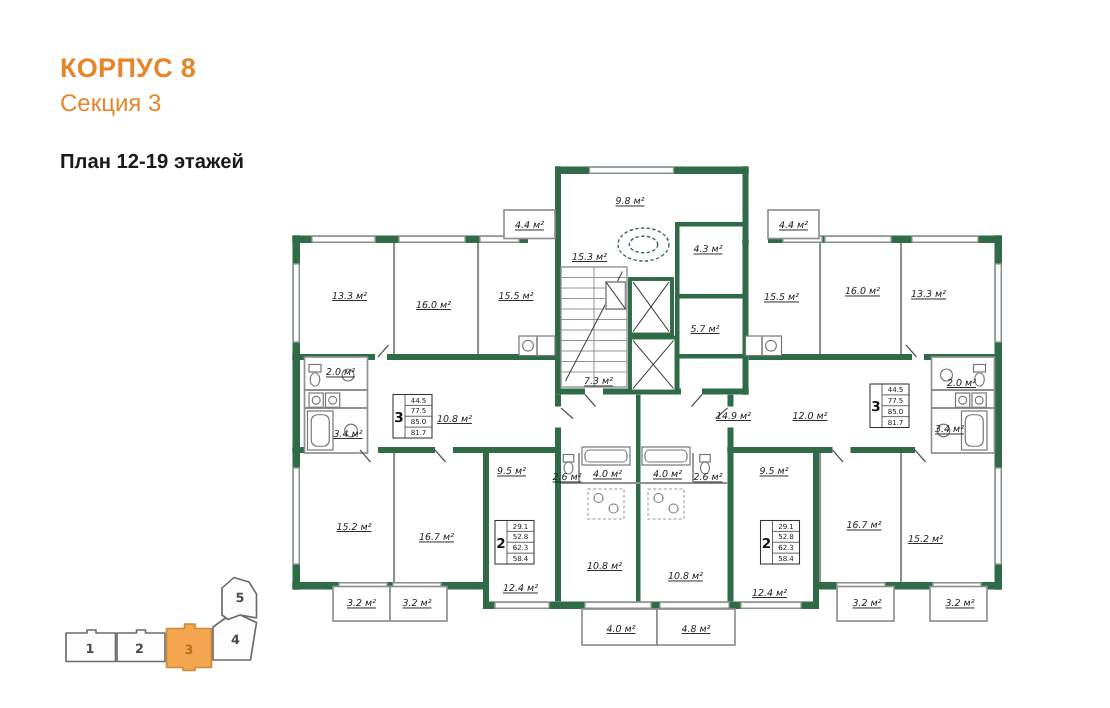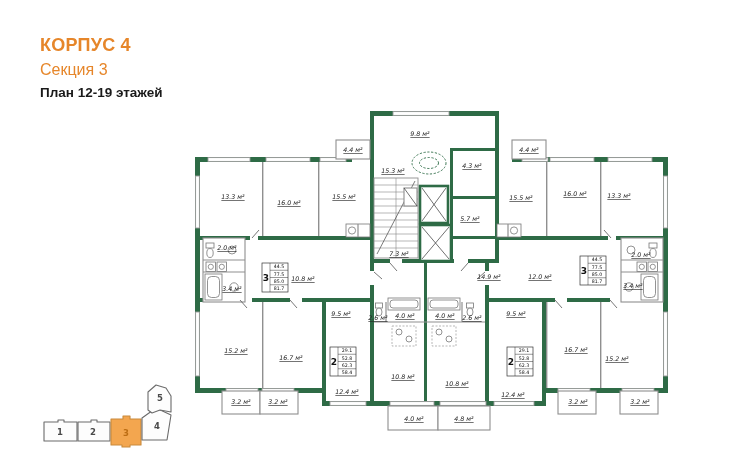--- a/index.html
+++ b/index.html
@@ -1,21 +1,21 @@
 <!DOCTYPE html>
 <html><head>
 <meta charset="utf-8">
 <style>
   html,body{margin:0;padding:0;}
   body{width:740px;height:472px;background:#ffffff;position:relative;overflow:hidden;
        font-family:"Liberation Sans",sans-serif;}
   .titleblock{position:absolute;left:40px;top:34px;line-height:1.25;}
   .t-building{color:#E6862A;font-size:18px;font-weight:700;letter-spacing:.2px;}
   .t-section{color:#E6862A;font-size:16px;font-weight:400;margin-top:3px;}
-  .t-floors{color:#1a1a1a;font-size:13.5px;font-weight:700;margin-top:5px;}
+  .t-floors{color:#1a1a1a;font-size:13.5px;font-weight:700;margin-top:20px;}
   svg{position:absolute;left:0;top:0;}
   .wall{fill:#2E6B46;}
   .thin{stroke:#8f8f8f;stroke-width:1.2;fill:none;}
   .thinf{stroke:#8f8f8f;stroke-width:1.1;fill:#ffffff;}
   .win{fill:#ffffff;stroke:#9a9a9a;stroke-width:0.9;}
   .fix{stroke:#777;stroke-width:0.8;fill:#ffffff;}
   .dash{fill:none;stroke:#999;stroke-width:0.7;stroke-dasharray:2 1.5;}
   .door{stroke:#555;stroke-width:0.8;}
   .xline{stroke:#333;stroke-width:0.7;}
   .stairline{stroke:#888;stroke-width:0.6;}
@@ -29,21 +29,21 @@
   .stamp-digit{font:bold 9px "DejaVu Sans",sans-serif;fill:#111;text-anchor:middle;}
   .locshape{fill:#fdfdfd;stroke:#6b6b6b;stroke-width:1.1;stroke-linejoin:round;}
   .locshape.active{fill:#F3A64F;stroke:#C98A3C;}
   .locnum{font:bold 8.5px "DejaVu Sans",sans-serif;fill:#4a4a4a;text-anchor:middle;}
   .locnum.active{fill:#BD6E14;}
 </style>
 </head>
 <body>
 
 <div class="titleblock">
-  <div class="t-building">КОРПУС 4</div>
+  <div class="t-building">КОРПУС 8</div>
   <div class="t-section">Секция 3</div>
   <div class="t-floors">План 12-19 этажей</div>
 </div>
 
 <svg width="740" height="472" viewBox="0 0 740 472">
 
   <g>
     <rect class="wall" x="195" y="157" width="157" height="5"></rect>
     <rect class="wall" x="512" y="157" width="156" height="5"></rect>
     <rect class="wall" x="370" y="111" width="129" height="5"></rect>

